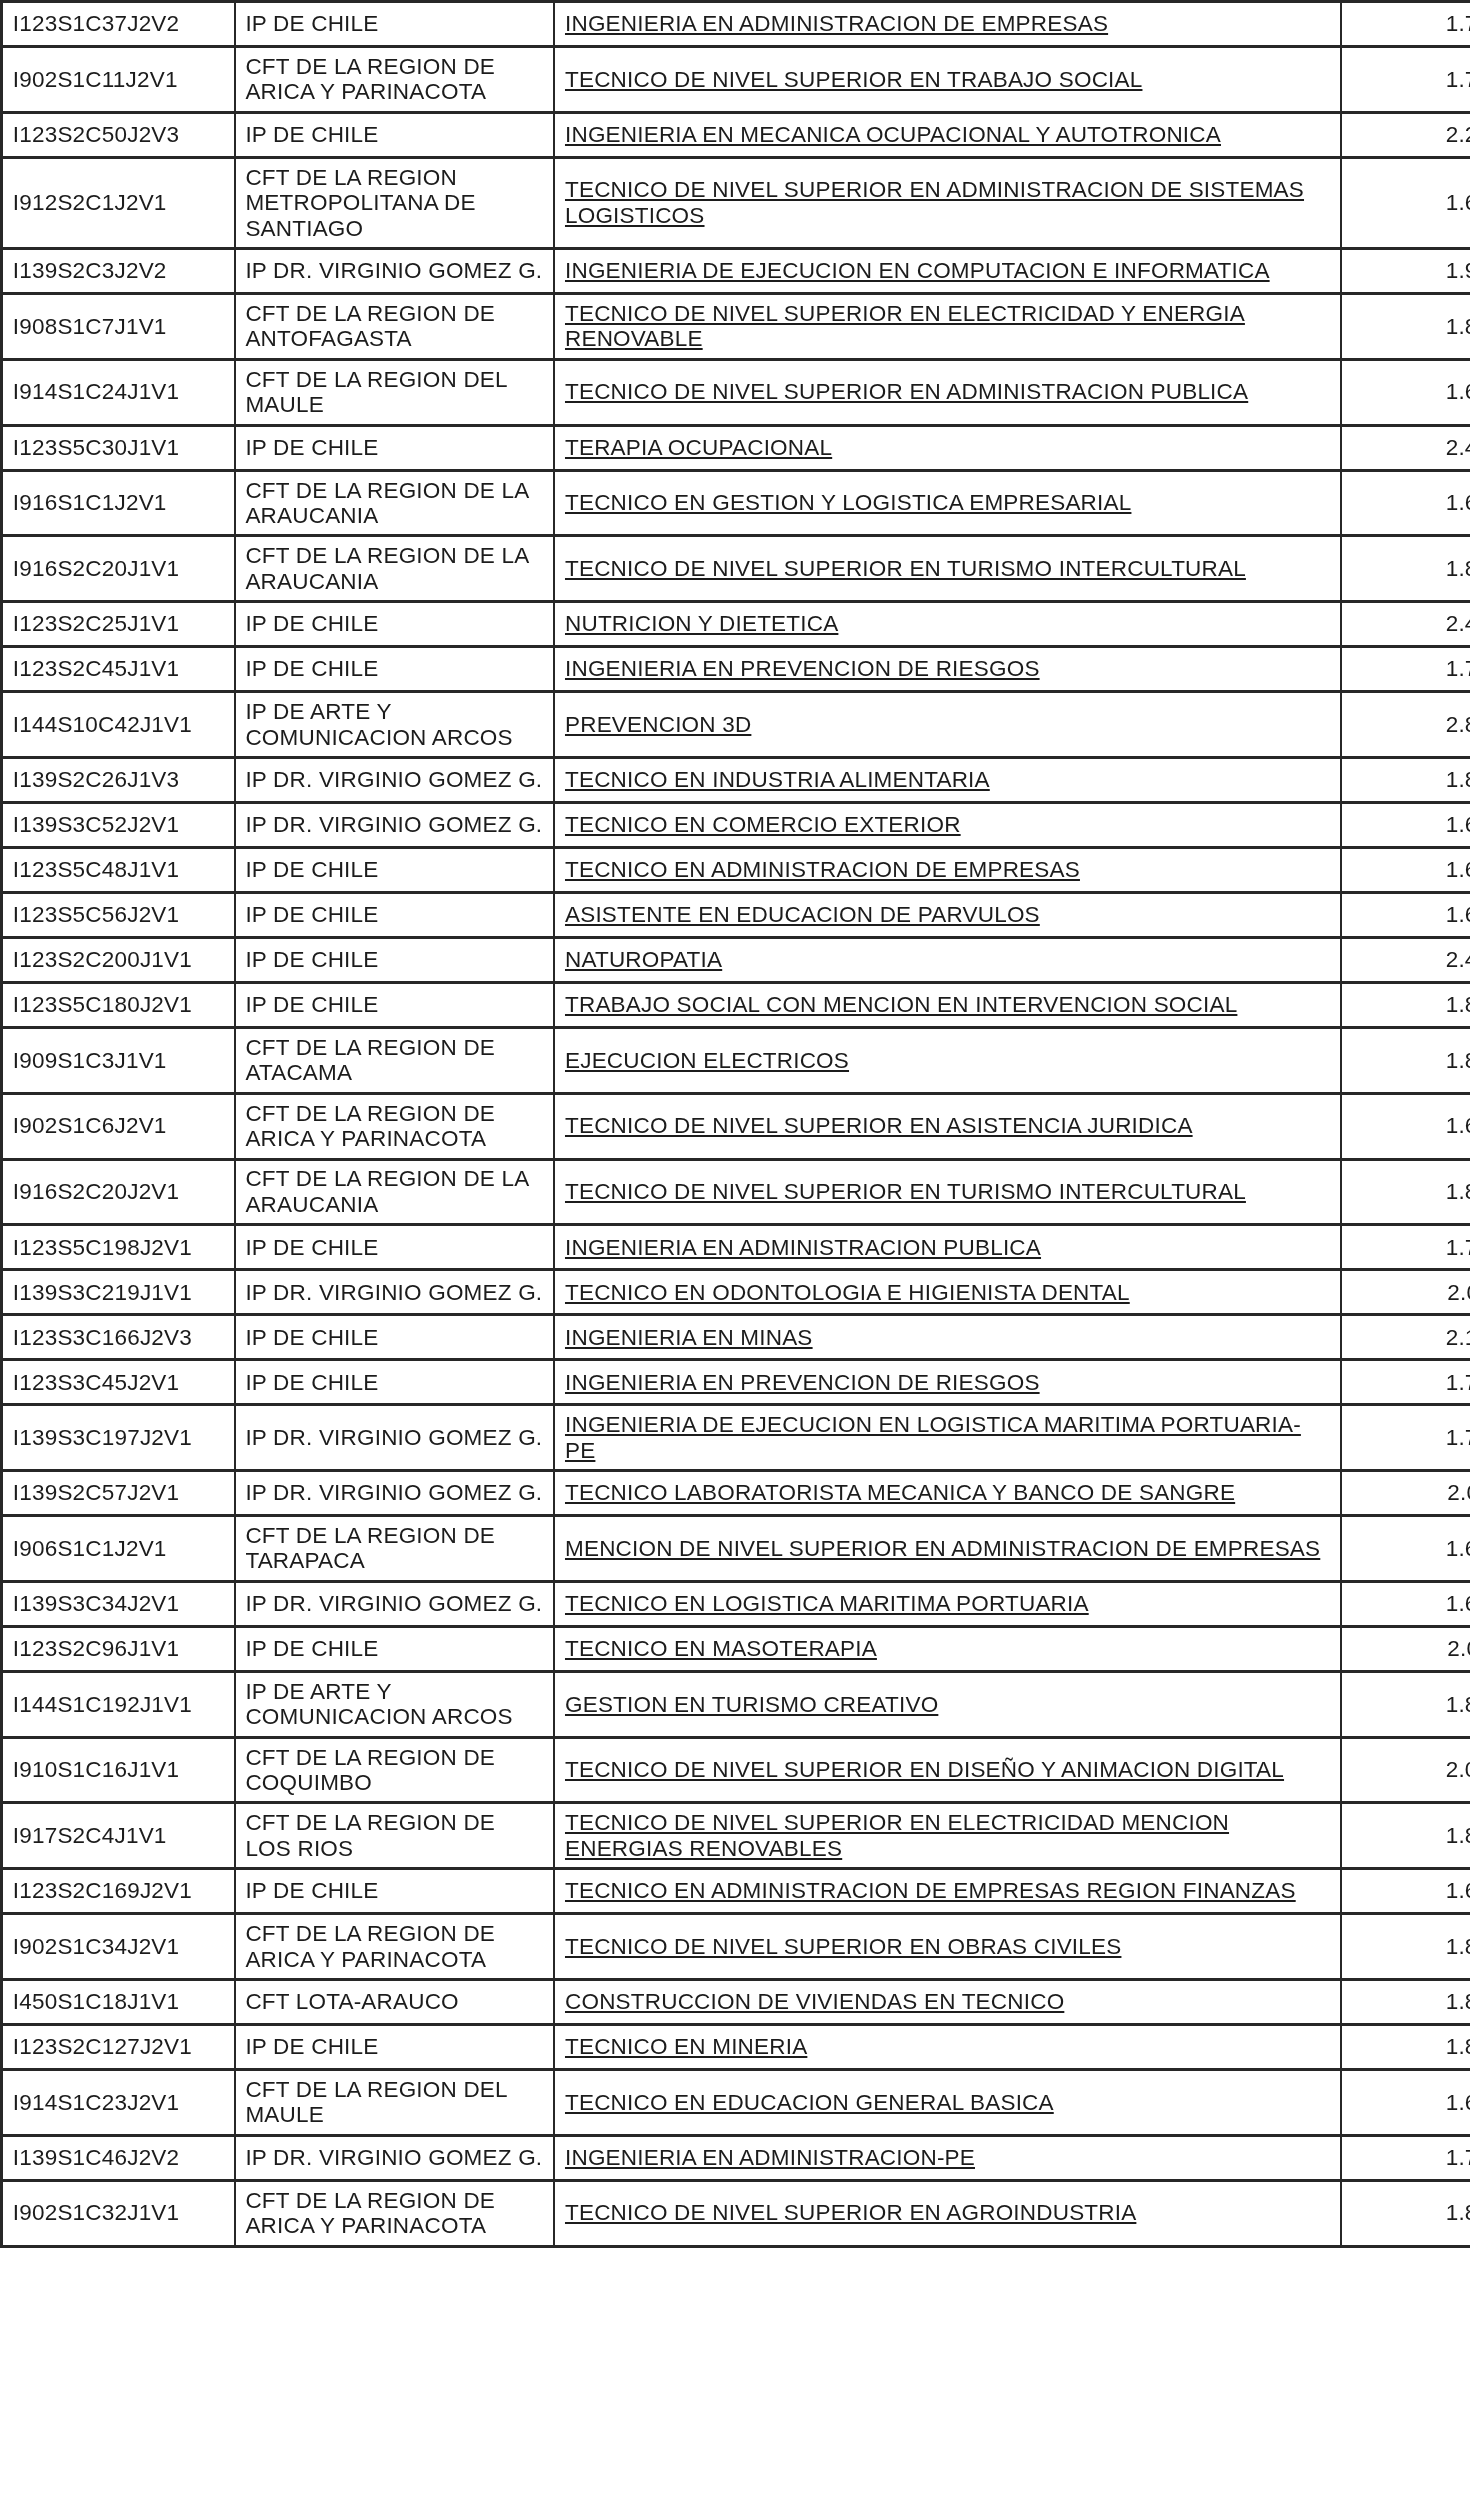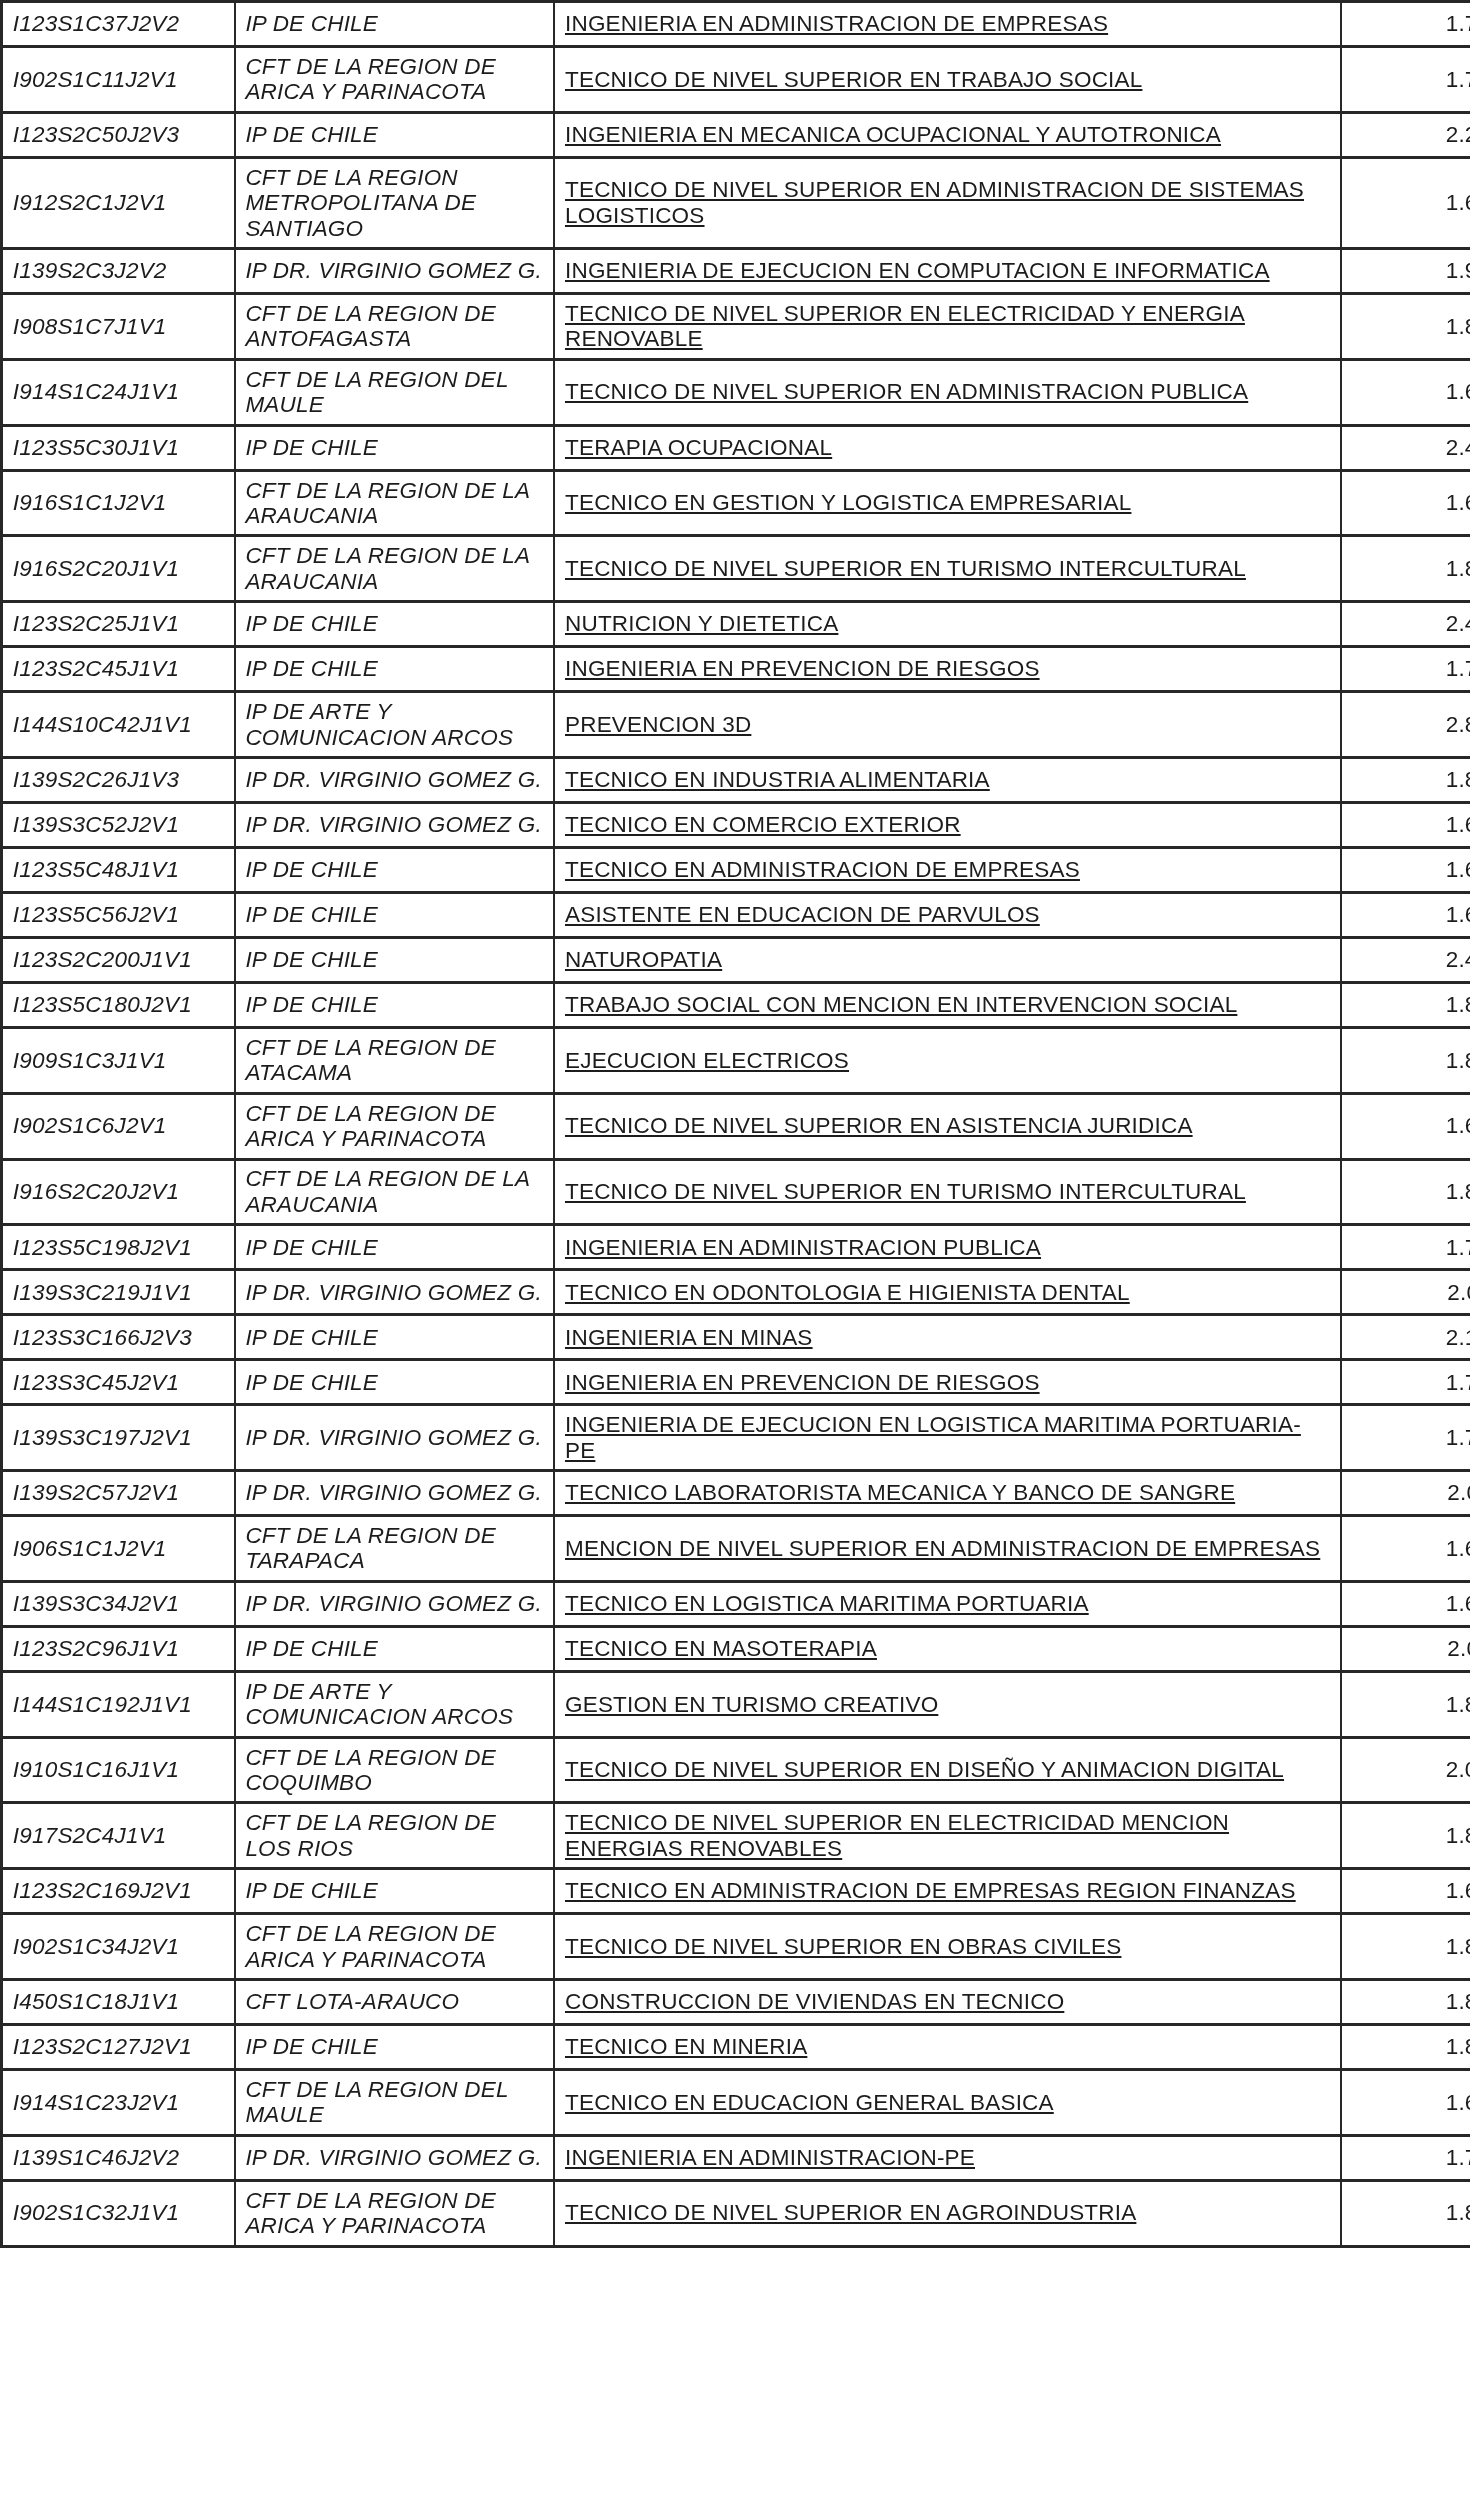--- a/index.html
+++ b/index.html
@@ -26,22 +26,22 @@
     padding: 5.9px 9.8px;
     vertical-align: middle;
     font-size: 22.5px;
     line-height: 25.5px;
     color: #1c1c1c;
     letter-spacing: 0.2px;
     overflow: hidden;
     word-wrap: break-word;
   }
   table.grid tr { height: 45px; }
-  td.col-code    { width: 211px; font-style: italic; }
-  td.col-inst    { width: 298px; font-style: italic; }
+  td.col-code    { width: 211px; }
+  td.col-inst    { width: 298px; }
   td.col-prog    { width: 765px; text-decoration: underline; }
   td.col-amount  { width: 196px; text-align: right; padding-right: 12.7px; white-space: nowrap; }
 </style>
 </head>
 <body>
 
 <table class="grid">
   <tbody>
       <tr>
     <td class="col-code">I123S1C37J2V2</td>

